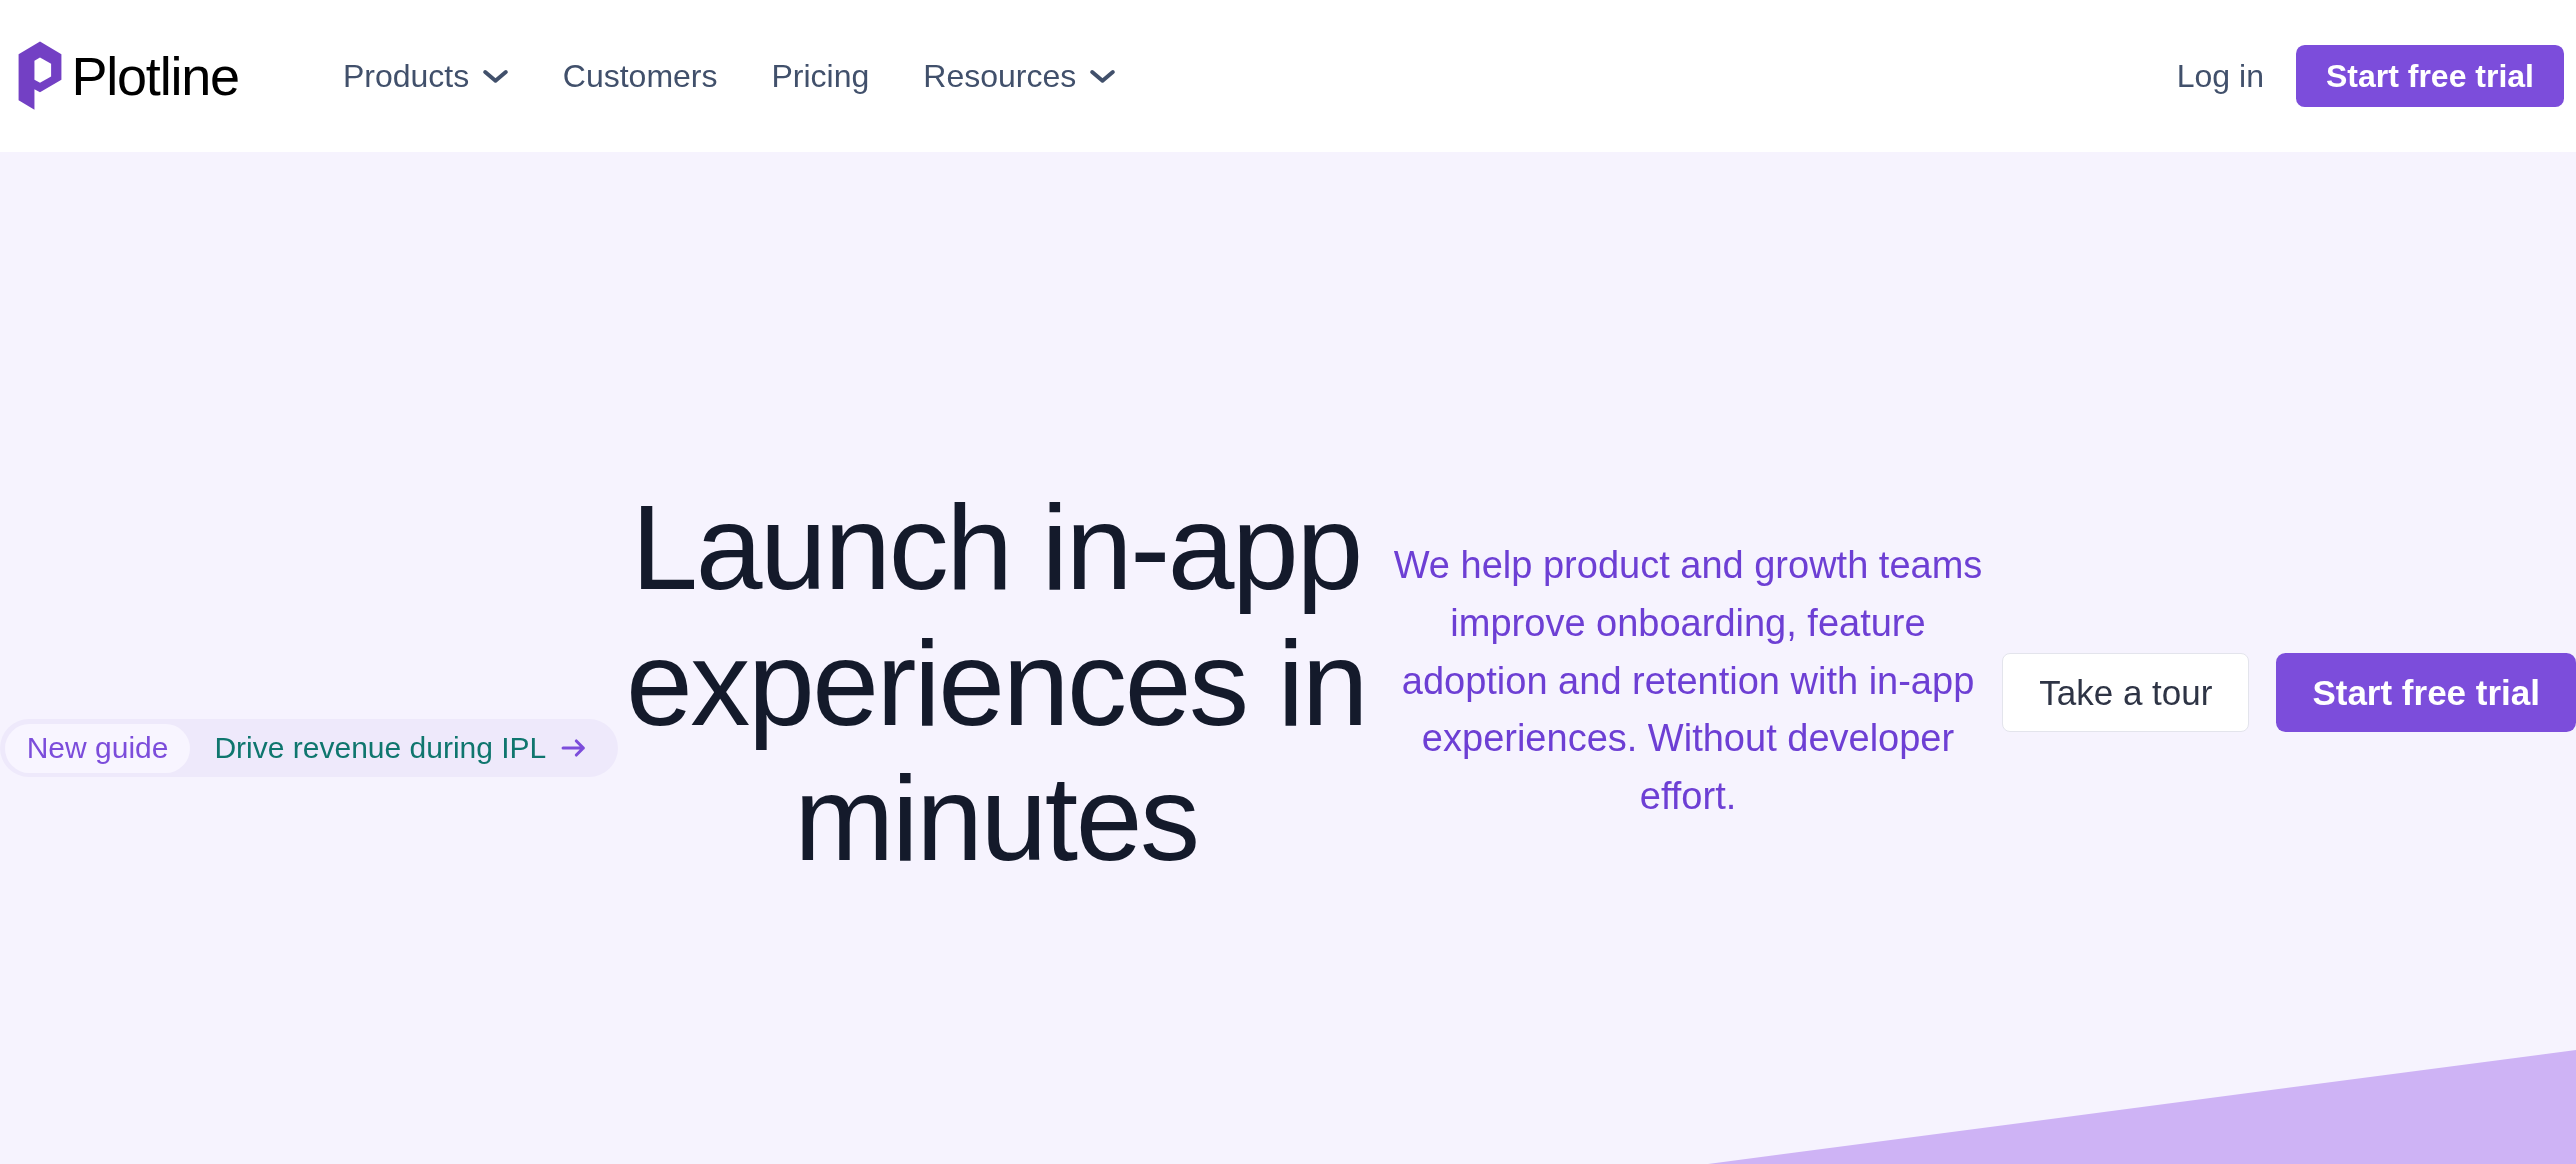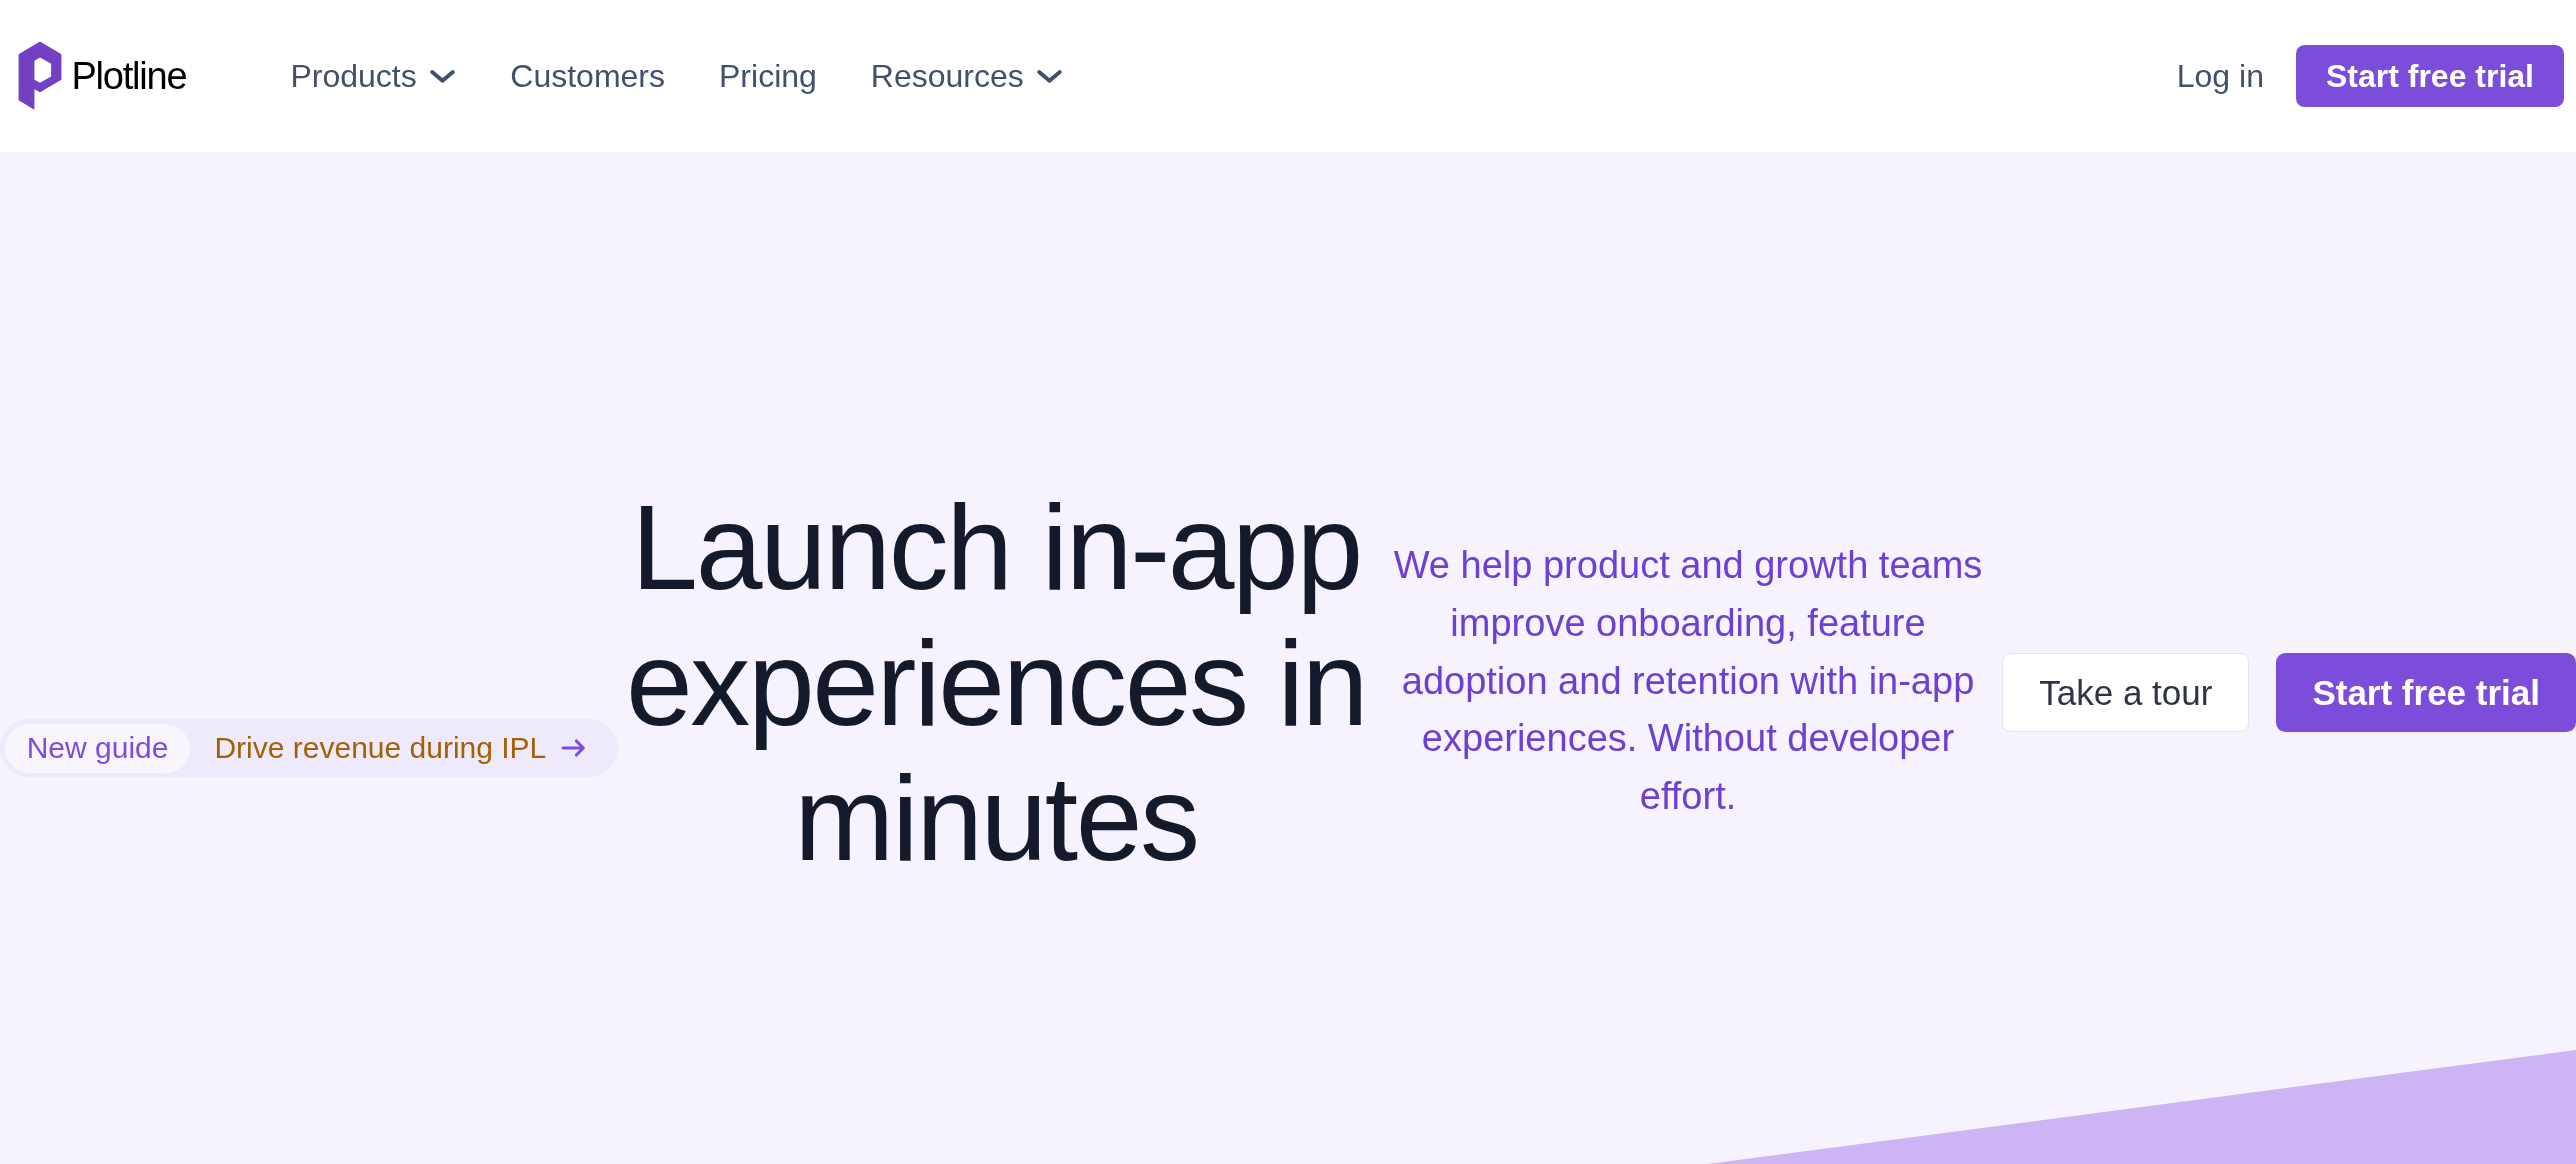--- a/index.html
+++ b/index.html
@@ -20,21 +20,21 @@
     display:flex; align-items:center;
     z-index:5;
   }
   .brand {
     display:flex; align-items:center;
     margin-left:17.4px; gap:8px;
     cursor:pointer;
   }
   .brand-mark { width:46px; height:73px; display:block; flex:none; }
   .brand-name {
-    font-size:38px; color:#000000; letter-spacing:-1.2px;
+    font-size:54px; color:#000000; letter-spacing:-1.2px;
     font-weight:400; line-height:1;
     font-family:"Liberation Sans", sans-serif;
   }
 
   .nav {
     display:flex; align-items:flex-start;
     margin-left:77px; gap:0;
   }
   .nav-item {
     display:flex; align-items:center; gap:12.6px;
@@ -94,21 +94,21 @@
     background:#f8f5ff;
     border-radius:789px;
     height:49px; margin:4.7px 0 4.7px 4.7px;
     padding:0 22px;
     display:flex; align-items:center;
     font-size:30px; color:#7c4ddb; font-weight:400;
     white-space:nowrap;
   }
   .announce-text {
     margin-left:24px;
-    font-size:30px; color:#a16207;
+    font-size:30px; color:#0f766e;
     display:flex; align-items:center; gap:14px;
     white-space:nowrap;
   }
   .arrow-right { width:28px; height:24px; display:block; flex:none; }
 
   
   .headline {
     margin-top:51px;
     width:1737px;
     text-align:center;

